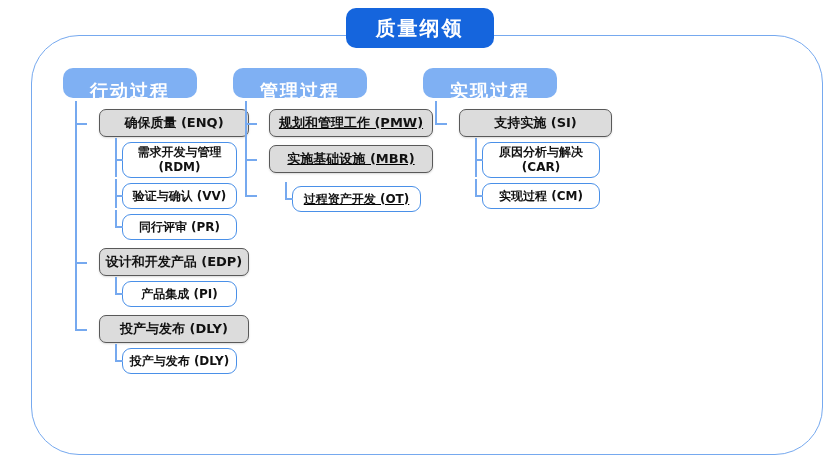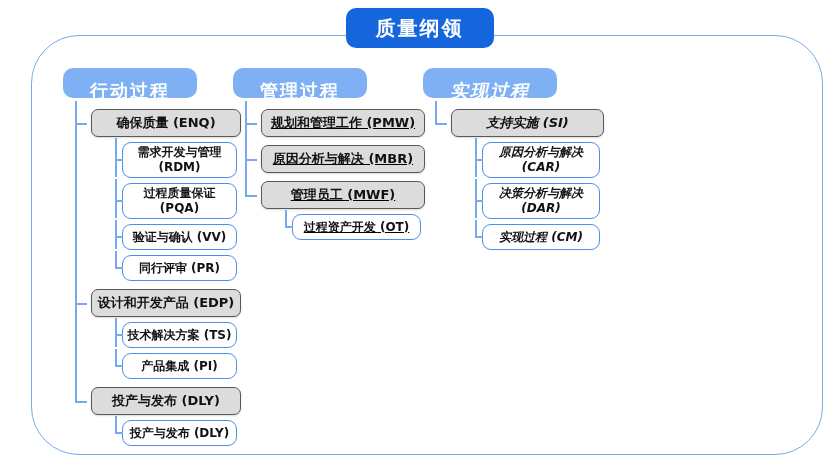--- a/index.html
+++ b/index.html
@@ -30,21 +30,21 @@
   .group::before {
     content:''; position:absolute; left:12px; top:calc(var(--pt) + 14px);
     width:12px; height:1.5px; background:var(--line);
   }
   .group::after {
     content:''; position:absolute; left:12px; top:0; height:100%;
     width:1.5px; background:var(--line);
   }
   .group:last-child::after { height:calc(var(--pt) + 15px); }
   .group-box {
-    position:relative; margin-left:28px; width:calc(100% - 24px); height:28px;
+    position:relative; margin-left:36px; width:calc(100% - 24px); height:28px;
     box-sizing:border-box; background:#dcdcdc; border:1.5px solid var(--grayline);
     border-radius:7px; display:flex; align-items:center; justify-content:center;
     font-size:13px; font-weight:bold; color:#111; white-space:nowrap; z-index:2;
     box-shadow:0 1px 2px rgba(0,0,0,0.15);
   }
   .leaves { margin-left:44px; width:calc(100% - 44px); }
   .leaf-box {
     position:relative; margin-top:5px; min-height:26px; box-sizing:border-box;
     background:#ffffff; border:1.5px solid var(--leafline); border-radius:9px;
     display:flex; align-items:center; justify-content:center; text-align:center;
@@ -57,86 +57,82 @@
     width:8px; height:1.5px; background:var(--line);
   }
   .leaf-box::after {
     content:''; position:absolute; left:-8px; top:-5px;
     height:calc(100% + 5px); width:1.5px; background:var(--line);
   }
   .leaf-box:last-child::after { height:calc(50% + 6px); }
   
   .col-1 { left:63px;  width:174px; }
   .col-2 { left:233px; width:188px;text-decoration:underline; }
-  .col-3 { left:423px; width:177px;font-style:italic; }
+  .col-3 { left:423px; width:177px; }
   .col-4 { left:598px; width:188px; }
 </style>
 </head>
 <body>
 
 <div class="stage">
 
   <div class="frame"></div>
 
   <div class="title-box">质量纲领</div>
 
   <div class="column col-1">
     <div class="col-header">行动过程</div>
     <div class="groups">
       <div class="group">
         <div class="group-box">确保质量 (ENQ)</div>
         <div class="leaves">
           <div class="leaf-box">需求开发与管理 (RDM)</div>
-          <div class="leaf-box">过程质量保证 (PQA)</div>
           <div class="leaf-box">验证与确认 (VV)</div>
           <div class="leaf-box">同行评审 (PR)</div>
         </div>
       </div>
       <div class="group">
         <div class="group-box">设计和开发产品 (EDP)</div>
         <div class="leaves">
-          <div class="leaf-box">技术解决方案 (TS)</div>
           <div class="leaf-box">产品集成 (PI)</div>
         </div>
       </div>
       <div class="group">
         <div class="group-box">投产与发布 (DLY)</div>
         <div class="leaves">
           <div class="leaf-box">投产与发布 (DLY)</div>
         </div>
       </div>
     </div>
   </div>
 
   <div class="column col-2">
     <div class="col-header">管理过程</div>
     <div class="groups">
       <div class="group">
         <div class="group-box">规划和管理工作 (PMW)</div>
       </div>
       <div class="group">
-        <div class="group-box">原因分析与解决 (MBR)</div>
+        <div class="group-box">实施基础设施 (MBR)</div>
       </div>
       <div class="group">
-        <div class="group-box">管理员工 (MWF)</div>
         <div class="leaves">
           <div class="leaf-box">过程资产开发 (OT)</div>
         </div>
       </div>
     </div>
   </div>
 
   <div class="column col-3">
     <div class="col-header">实现过程</div>
     <div class="groups">
       <div class="group">
         <div class="group-box">支持实施 (SI)</div>
         <div class="leaves">
           <div class="leaf-box">原因分析与解决 (CAR)</div>
-          <div class="leaf-box">决策分析与解决 (DAR)</div>
           <div class="leaf-box">实现过程 (CM)</div>
         </div>
       </div>
     </div>
   </div>
 
 
 </div>
 
 </body></html>

